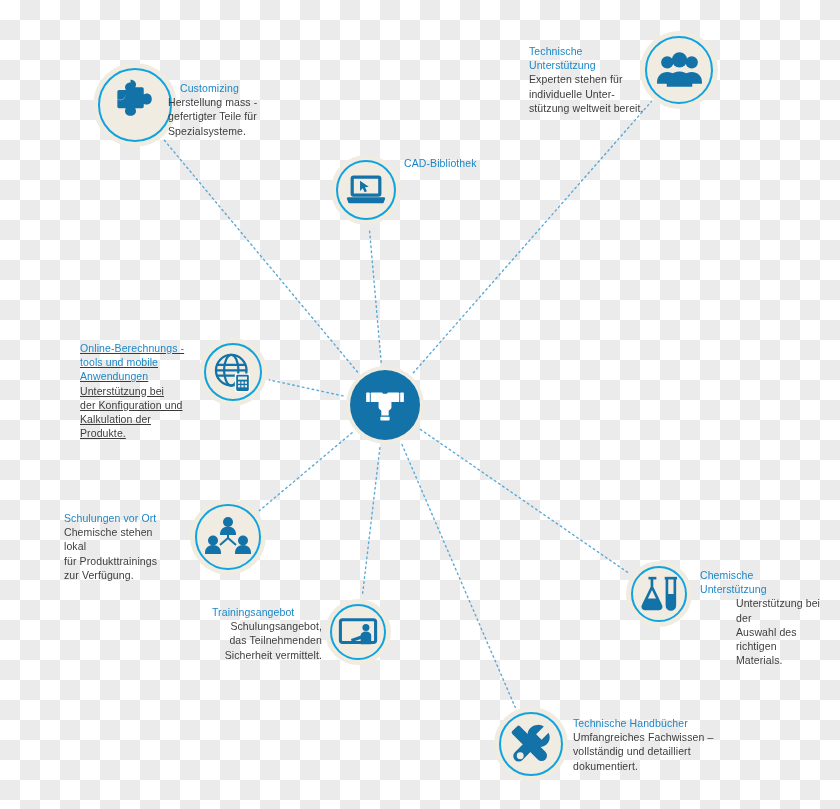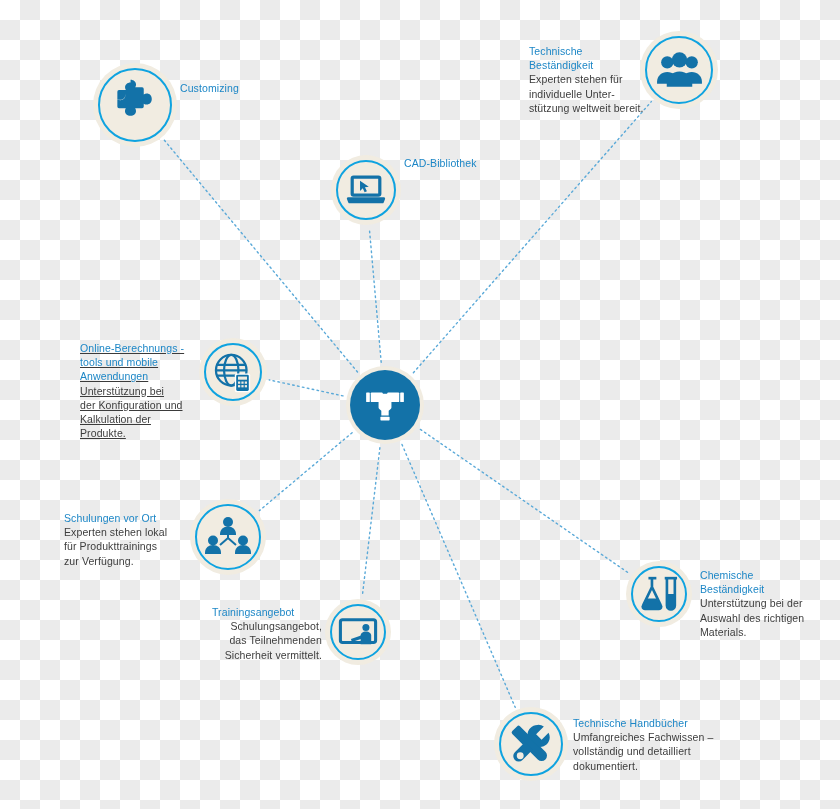--- a/index.html
+++ b/index.html
@@ -77,39 +77,42 @@
       <div class="disc" style="left: 93px; top: 63px; width: 84px; height: 84px;">
         <div class="ring"></div>
         <span style="position: relative; z-index: 2;">
           <svg width="55" height="55" viewBox="0 0 100 100">
      <path fill="#1372a8" d="M41 8c-6 0-10 4-10 9 0 2 .6 3.6 1.5 5H20a3 3 0 0 0-3 3v13c1.6 1 3.4 1.6 5.5 1.6 5.2 0 9-3.8 9-9.5 0 0 0 0 0 0 0 0 .1 0 .1 0 0 0 0 0 0 0v.4c0 6-3.8 9.9-9.1 9.9-2.1 0-3.9-.6-5.5-1.6v13a3 3 0 0 0 3 3h12.4c-.9 1.4-1.5 3-1.5 5 0 5 4 9 10 9s10-4 10-9c0-2-.6-3.6-1.5-5H62a3 3 0 0 0 3-3V46.6c1.6 1 3.4 1.6 5.5 1.6 5.3 0 9.1-4 9.1-10s-3.8-10-9.1-10c-2.1 0-3.9.6-5.5 1.6V20a3 3 0 0 0-3-3H49.5c.9-1.4 1.5-3 1.5-5 0-5-4-9-10-9z"></path>
    </svg>
         </span>
       </div>
       <div class="caption" style="left: 168px; top: 81px; width: 92px;">
         <span class="ttl" style="white-space: pre-line; padding-left: 12px;">Customizing</span>
+        <span class="body" style="white-space: pre-line;">Herstellung mass  -
+gefertigter Teile für
+Spezialsysteme.</span>
       </div>
       <div class="disc" style="left: 640px; top: 31px; width: 78px; height: 78px;">
         <div class="ring"></div>
         <span style="position: relative; z-index: 2;">
           <svg width="51" height="51" viewBox="0 0 100 100">
      <g fill="#1372a8">
        <circle cx="26" cy="34" r="12"></circle>
        <path d="M6 72c0-11 9-19 20-19s20 8 20 19v4H6z"></path>
        <circle cx="74" cy="34" r="12"></circle>
        <path d="M54 72c0-11 9-19 20-19s20 8 20 19v4H54z"></path>
        <circle cx="50" cy="29" r="15"></circle>
        <path d="M25 76c0-14 11-24 25-24s25 10 25 24v6H25z"></path>
      </g>
    </svg>
         </span>
       </div>
       <div class="caption" style="left: 529px; top: 44px; width: 120px;">
         <span class="ttl" style="white-space: pre-line;">Technische
-Beständigkeit</span>
+Unterstützung</span>
         <span class="body" style="white-space: pre-line;">Experten stehen für
 individuelle Unter-
 stützung weltweit bereit.</span>
       </div>
       <div class="disc" style="left: 331px; top: 155px; width: 70px; height: 70px;">
         <div class="ring"></div>
         <span style="position: relative; z-index: 2;">
           <svg width="46" height="46" viewBox="0 0 100 100">
      <g fill="none" stroke="#1372a8" stroke-width="7">
        <rect x="20" y="22" width="60" height="39" rx="3"></rect>
@@ -167,21 +170,21 @@
        <circle cx="20" cy="57" r="10"></circle>
        <path d="M4 81c0-9 7-15 16-15s16 6 16 15v3H4z"></path>
        <circle cx="80" cy="57" r="10"></circle>
        <path d="M64 81c0-9 7-15 16-15s16 6 16 15v3H64z"></path>
      </g>
    </svg>
         </span>
       </div>
       <div class="caption" style="left: 64px; top: 511px; width: 112px;">
         <span class="ttl" style="white-space: pre-line;">Schulungen vor Ort</span>
-        <span class="body" style="white-space: pre-line;">Experten stehen lokal
+        <span class="body" style="white-space: pre-line;">Chemische stehen lokal
 für Produkttrainings
 zur Verfügung.</span>
       </div>
       <div class="disc" style="left: 325px; top: 599px; width: 66px; height: 66px;">
         <div class="ring"></div>
         <span style="position: relative; z-index: 2;">
           <svg width="44" height="44" viewBox="0 0 100 100">
      <rect x="10" y="22" width="80" height="52" rx="5" fill="none" stroke="#1372a8" stroke-width="7"></rect>
      <g fill="#1372a8">
        <circle cx="68" cy="40" r="8"></circle>
@@ -207,22 +210,22 @@
        <path d="M68 14v62a9 9 0 0 0 18 0V14"></path>
        <path d="M63 14h28"></path>
      </g>
      <path fill="#1372a8" d="M21 60h26l7 16a5 5 0 0 1-4.4 8H18.4A5 5 0 0 1 14 76z"></path>
      <path fill="#1372a8" d="M68 50h18v26a9 9 0 0 1-18 0z"></path>
    </svg>
         </span>
       </div>
       <div class="caption" style="left: 700px; top: 568px; width: 126px;">
         <span class="ttl" style="white-space: pre-line;">Chemische
-Beständigkeit</span>
-        <span class="body" style="white-space: pre-line;">Unterstützung bei der
+Unterstützung</span>
+        <span class="body" style="white-space: pre-line; padding-left: 36px;">Unterstützung bei der
 Auswahl des richtigen
 Materials.</span>
       </div>
       <div class="disc" style="left: 494px; top: 707px; width: 74px; height: 74px;">
         <div class="ring"></div>
         <span style="position: relative; z-index: 2;">
           <svg width="49" height="49" viewBox="0 0 100 100">
      <g fill="#1372a8">
        <path d="M62 10c-11 0-20 9-20 20 0 3 .6 5.6 1.7 8.1L16 65.8a11 11 0 0 0 15.6 15.6l27.7-27.7c2.5 1 5.1 1.6 7.9 1.6 11 0 20-9 20-20 0-3.4-.9-6.6-2.4-9.4L70.6 40.1 59.4 28.9l15.8-15.8A19.8 19.8 0 0 0 62 10z"></path>
        <path d="M22 11.5 10.8 22.7a4 4 0 0 0 0 5.7l52 52a11 11 0 0 0 15.6-15.6l-52-52a4 4 0 0 0-5.7 0z" transform="translate(0,0)"></path>

